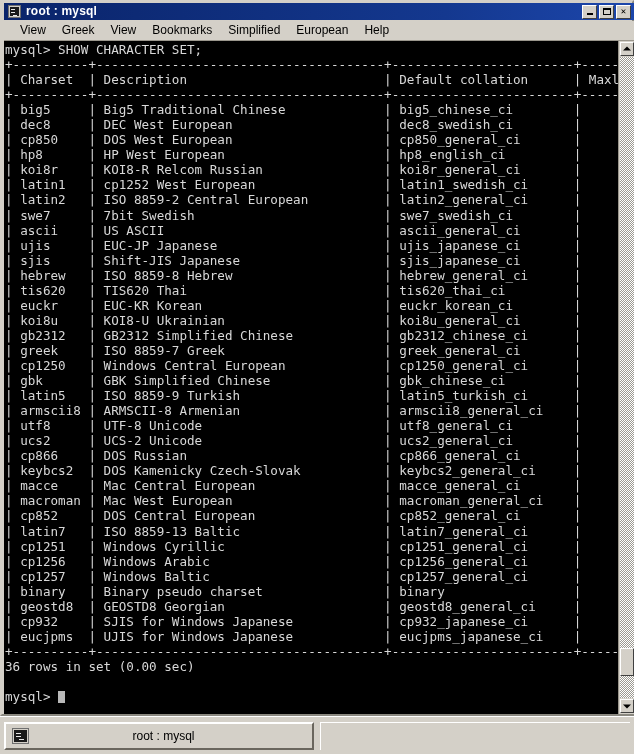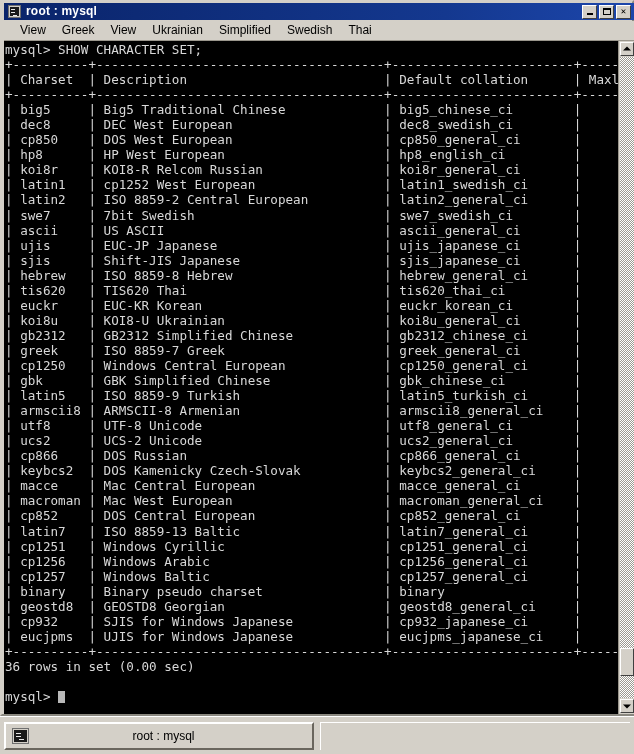--- a/index.html
+++ b/index.html
@@ -319,24 +319,24 @@
       <div class="tb-btn tb-close">
           <span class="g">✕</span>
         </div>
     </div>
   </div>
 
   <div id="menubar">
     <div class="menu-item">View</div>
     <div class="menu-item">Greek</div>
     <div class="menu-item">View</div>
-    <div class="menu-item">Ukrainian</div>
+    <div class="menu-item">Bookmarks</div>
     <div class="menu-item">Simplified</div>
-    <div class="menu-item">Swedish</div>
-    <div class="menu-item">Thai</div>
+    <div class="menu-item">European</div>
+    <div class="menu-item">Help</div>
   </div>
 
   <div id="terminal-wrap">
     <div id="terminal">
       <pre id="term-text">mysql&gt; SHOW CHARACTER SET;
 +----------+--------------------------------------+------------------------+--------+
 | Charset  | Description                          | Default collation      | Maxlen |
 +----------+--------------------------------------+------------------------+--------+
 | big5     | Big5 Traditional Chinese             | big5_chinese_ci        |      2 |
 | dec8     | DEC West European                    | dec8_swedish_ci        |      1 |

